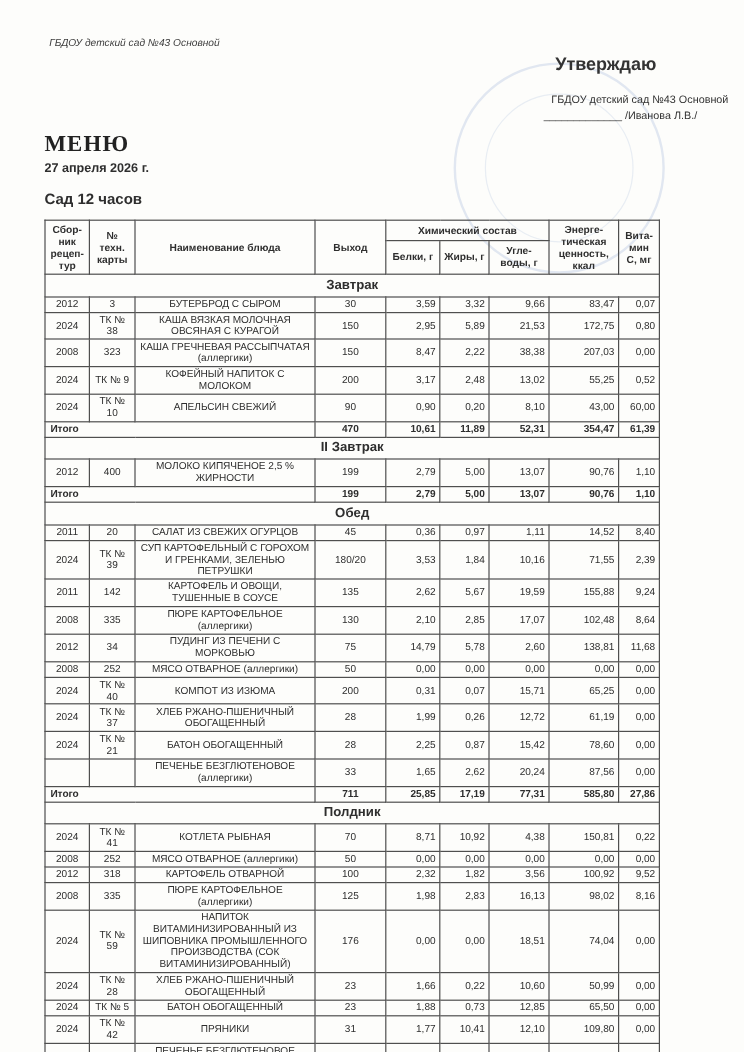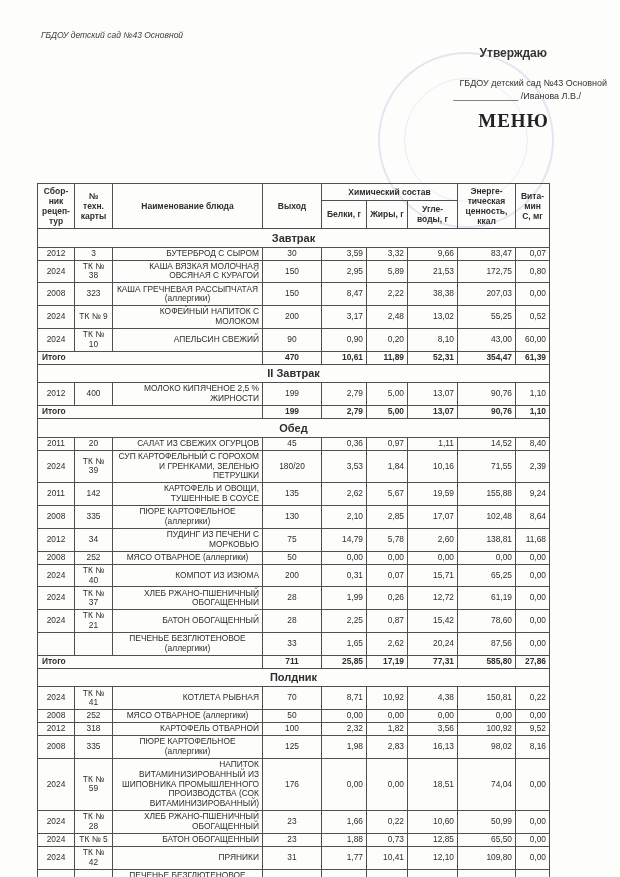--- a/index.html
+++ b/index.html
@@ -23,23 +23,23 @@
     filter:blur(0.4px);pointer-events:none;
   }
   .stamp-inner{
     width:122px;height:122px;border-radius:50%;
     border:1.5px solid rgba(127,156,205,0.16);
   }
   .approve{
     position:absolute;top:47px;right:13px;text-align:right;
     font-size:9px;line-height:13.5px;color:#333;
   }
-  .approve-title{font-weight:bold;font-size:12px;margin-right:60px;margin-bottom:16px;}
+  .approve-title{font-weight:bold;font-size:15px;margin-right:60px;margin-bottom:16px;}
   .approve .sig{margin-right:26px;}
-  .title-block{position:absolute;left:37px;top:110px;width:512px;text-align:right;}
+  .title-block{position:absolute;left:37px;top:110px;width:512px;text-align:left;}
   .menu-title{
     font-family:"Liberation Serif",serif;font-weight:bold;font-size:19px;
     letter-spacing:1px;color:#222;
   }
   .menu-date{font-size:10.5px;font-weight:bold;margin-top:2px;}
   .menu-subtitle{font-size:12.5px;font-weight:bold;margin-top:13px;}
   table.menu{
     position:absolute;left:37px;top:183px;width:512px;
     border-collapse:collapse;table-layout:fixed;
   }
@@ -48,21 +48,21 @@
     vertical-align:middle;color:var(--ink);
     overflow:hidden;
   }
   table.menu th{
     font-size:8.5px;font-weight:bold;line-height:10px;padding:2px 1px;
     text-align:center;white-space:pre-line;
   }
   table.menu td{
     font-size:8.4px;line-height:9.7px;padding:1.2px 3px;
   }
-  td.dish{padding:1.2px 2px;text-align:right;}
+  td.dish{padding:1.2px 2px;text-align:center;}
   td.dish.ctr{text-align:center;}
   td.c{text-align:center;}
   td.r{text-align:right;}
   tr.band td{
     font-weight:bold;font-size:11px;line-height:12.5px;text-align:center;padding:2.5px 2px;
   }
   tr.total td{font-weight:bold;}
   tr.total td.lbl{text-align:left;padding-left:4px;}
 </style>
 </head>
@@ -77,20 +77,22 @@
   </div>
 
   <div class="approve">
     <div class="approve-title">Утверждаю</div>
     <div>ГБДОУ детский сад №43 Основной</div>
     <div class="sig">_____________ /Иванова Л.В./</div>
   </div>
 
   <div class="title-block">
     <div class="menu-title">МЕНЮ</div>
+    <div class="menu-date">27 апреля 2026 г.</div>
+    <div class="menu-subtitle">Сад 12 часов</div>
   </div>
 
   <table class="menu">
     <colgroup>
       <col style="width:37px">
         <col style="width:38px">
         <col style="width:150px">
       <col style="width:59px">
         <col style="width:45px">
         <col style="width:41px">

